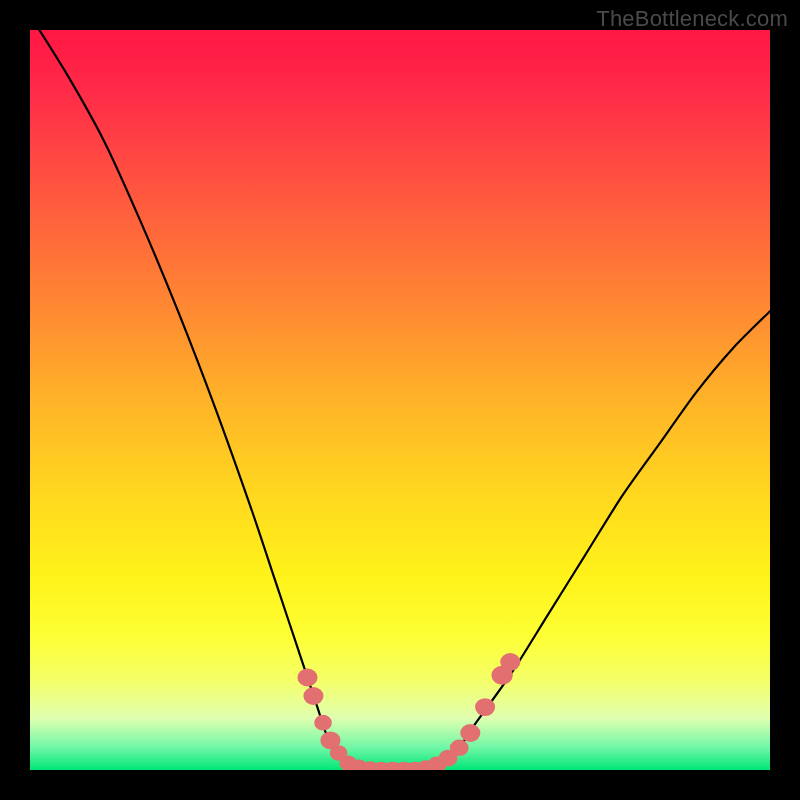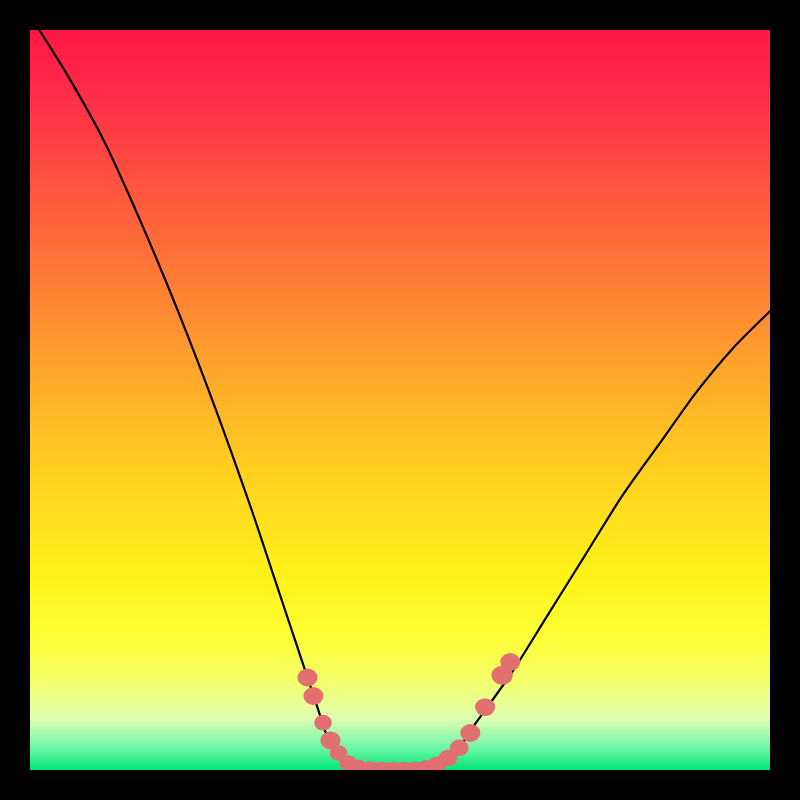--- a/index.html
+++ b/index.html
@@ -60,20 +60,21 @@
     width: 740px;
     height: 740px;
     pointer-events: none;
   }
 </style>
 </head>
 <body>
 
 <div class="frame">
 
+  <div class="watermark">TheBottleneck.com</div>
 
   <div class="plot-area">
     <div class="gradient"></div>
     <svg class="curve" viewBox="0 0 740 740" preserveAspectRatio="none">
       <path id="curve-path" fill="none" stroke="#000000" stroke-width="2.2" stroke-linecap="round" stroke-linejoin="round" d="M0.00,-14.80 C4.93,-6.91 27.13,27.63 37.00,44.40 C46.87,61.17 64.13,91.27 74.00,111.00 C83.87,130.73 101.13,169.71 111.00,192.40 C120.87,215.09 138.13,256.53 148.00,281.20 C157.87,305.87 175.13,350.76 185.00,377.40 C194.87,404.04 214.11,458.31 222.00,481.00 C229.89,503.69 239.27,532.80 244.20,547.60 C249.13,562.40 256.04,583.12 259.00,592.00 C261.96,600.88 264.43,608.28 266.40,614.20 C268.37,620.12 271.83,630.48 273.80,636.40 C275.77,642.32 279.23,652.68 281.20,658.60 C283.17,664.52 286.63,674.88 288.60,680.80 C290.57,686.72 293.04,697.08 296.00,703.00 C298.96,708.92 306.85,721.06 310.80,725.20 C314.75,729.34 321.65,732.30 325.60,734.08 C329.55,735.86 336.45,737.73 340.40,738.52 C344.35,739.31 351.25,739.80 355.20,740.00 C359.15,740.20 366.05,740.00 370.00,740.00 C373.95,740.00 380.85,740.39 384.80,740.00 C388.75,739.61 395.65,738.22 399.60,737.04 C403.55,735.86 410.45,733.69 414.40,731.12 C418.35,728.55 425.25,722.54 429.20,717.80 C433.15,713.06 437.09,705.47 444.00,695.60 C450.91,685.73 471.13,658.60 481.00,643.80 C490.87,629.00 508.13,600.39 518.00,584.60 C527.87,568.81 545.13,541.19 555.00,525.40 C564.87,509.61 582.13,481.00 592.00,466.20 C601.87,451.40 619.13,428.21 629.00,414.40 C638.87,400.59 656.13,375.43 666.00,362.60 C675.87,349.77 693.13,329.05 703.00,318.20 C712.87,307.35 735.07,286.13 740.00,281.20"></path>
       <g id="markers">
           <ellipse cx="277.50" cy="647.50" rx="10.06" ry="8.88" fill="#e27070" stroke="#c75a5a" stroke-width="0"></ellipse>
           <ellipse cx="283.42" cy="666.00" rx="10.06" ry="8.88" fill="#e27070" stroke="#c75a5a" stroke-width="0"></ellipse>
           <ellipse cx="293.04" cy="692.64" rx="8.81" ry="7.77" fill="#e27070" stroke="#c75a5a" stroke-width="0"></ellipse>
           <ellipse cx="300.44" cy="710.40" rx="10.06" ry="8.88" fill="#e27070" stroke="#c75a5a" stroke-width="0"></ellipse>

